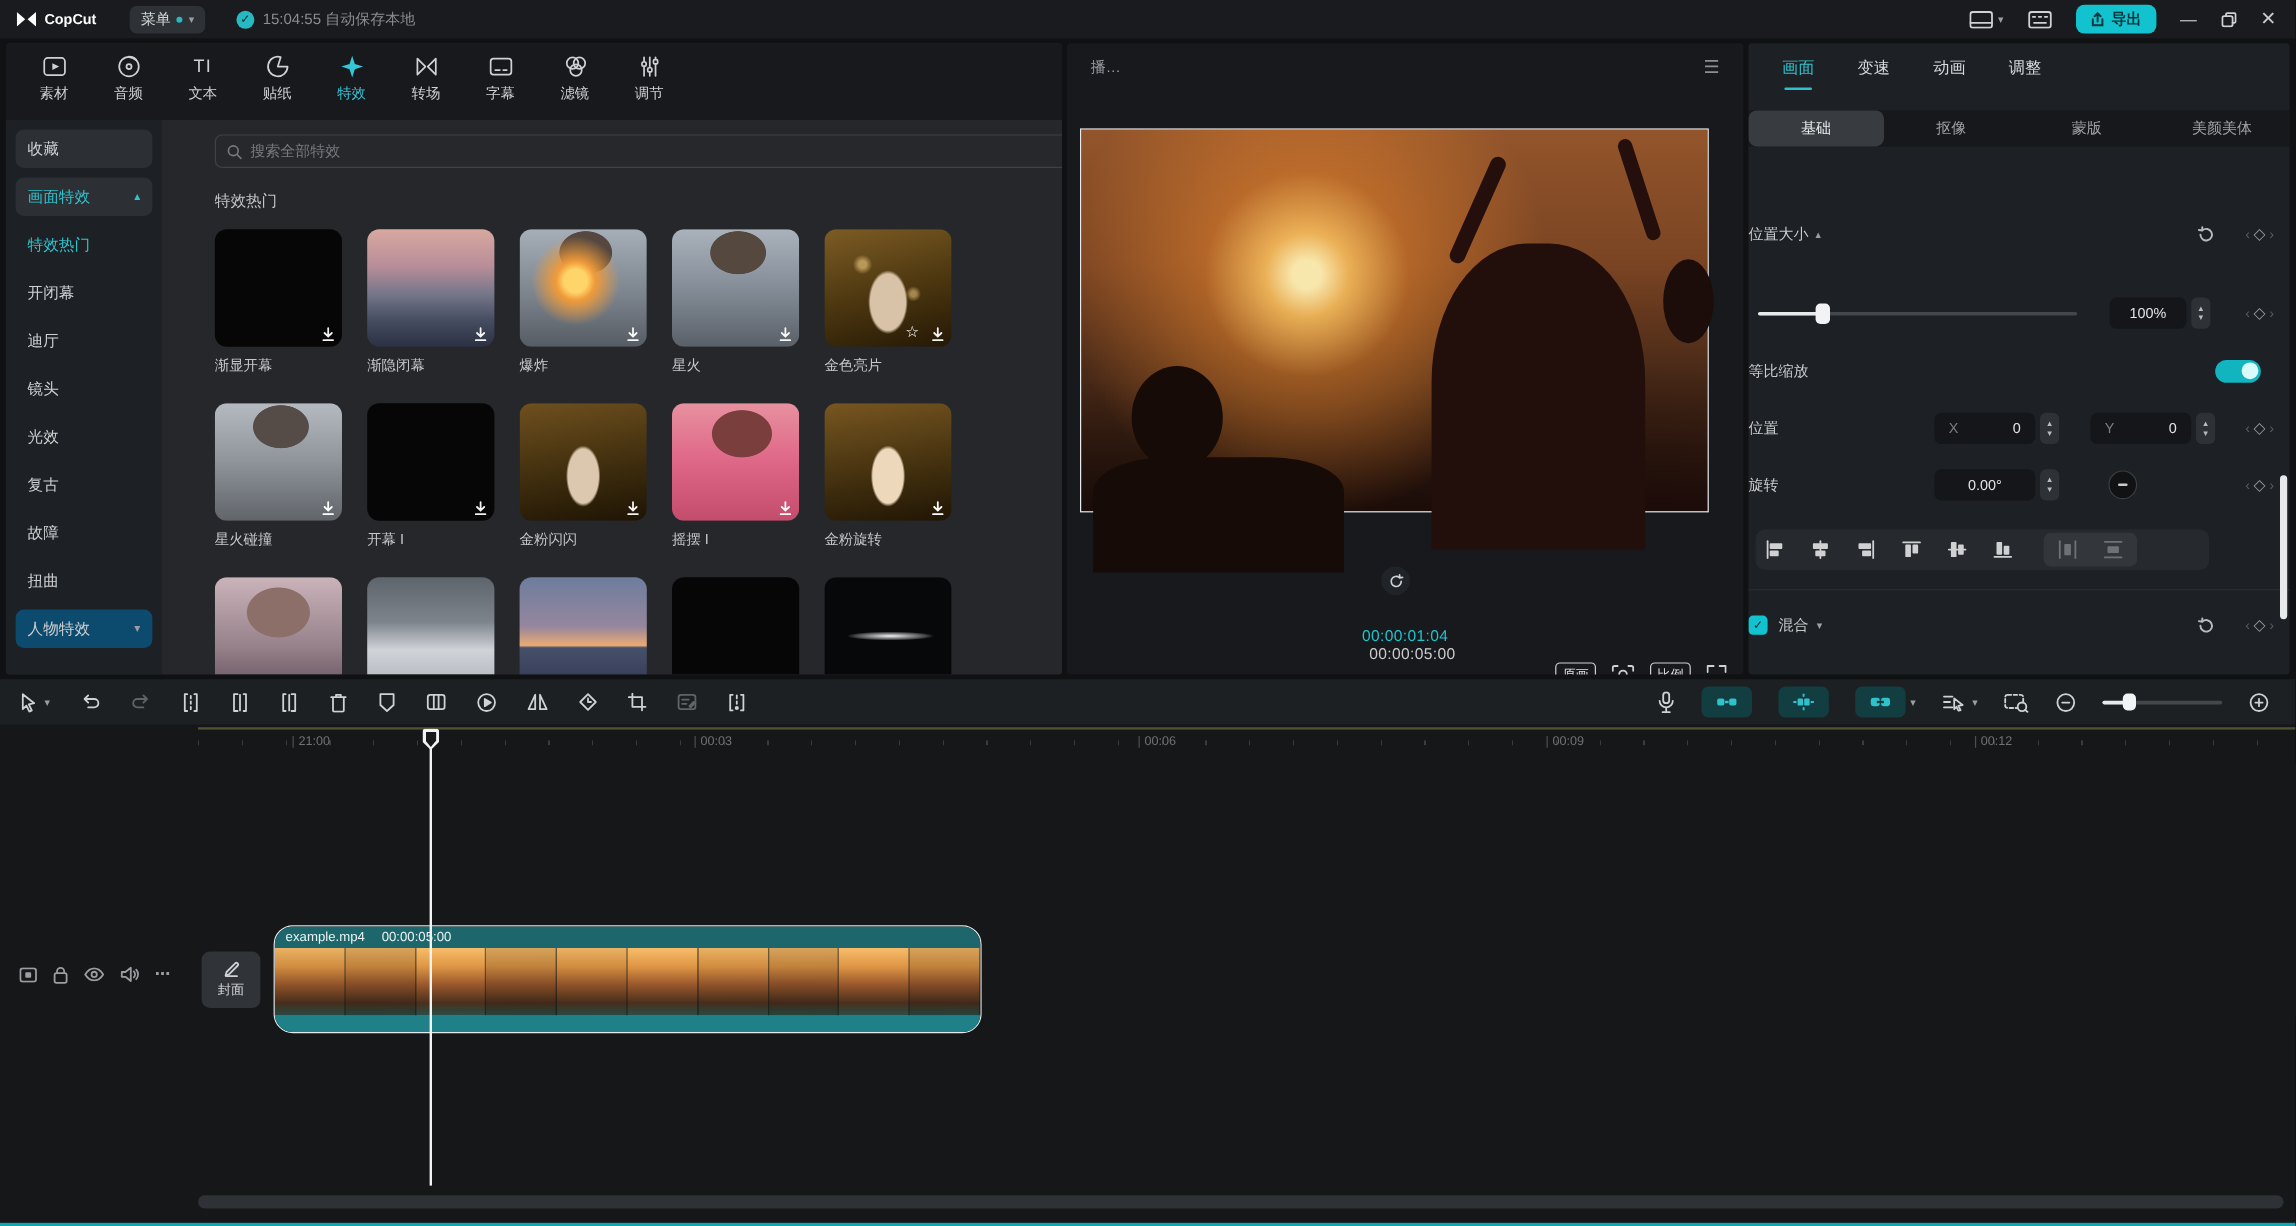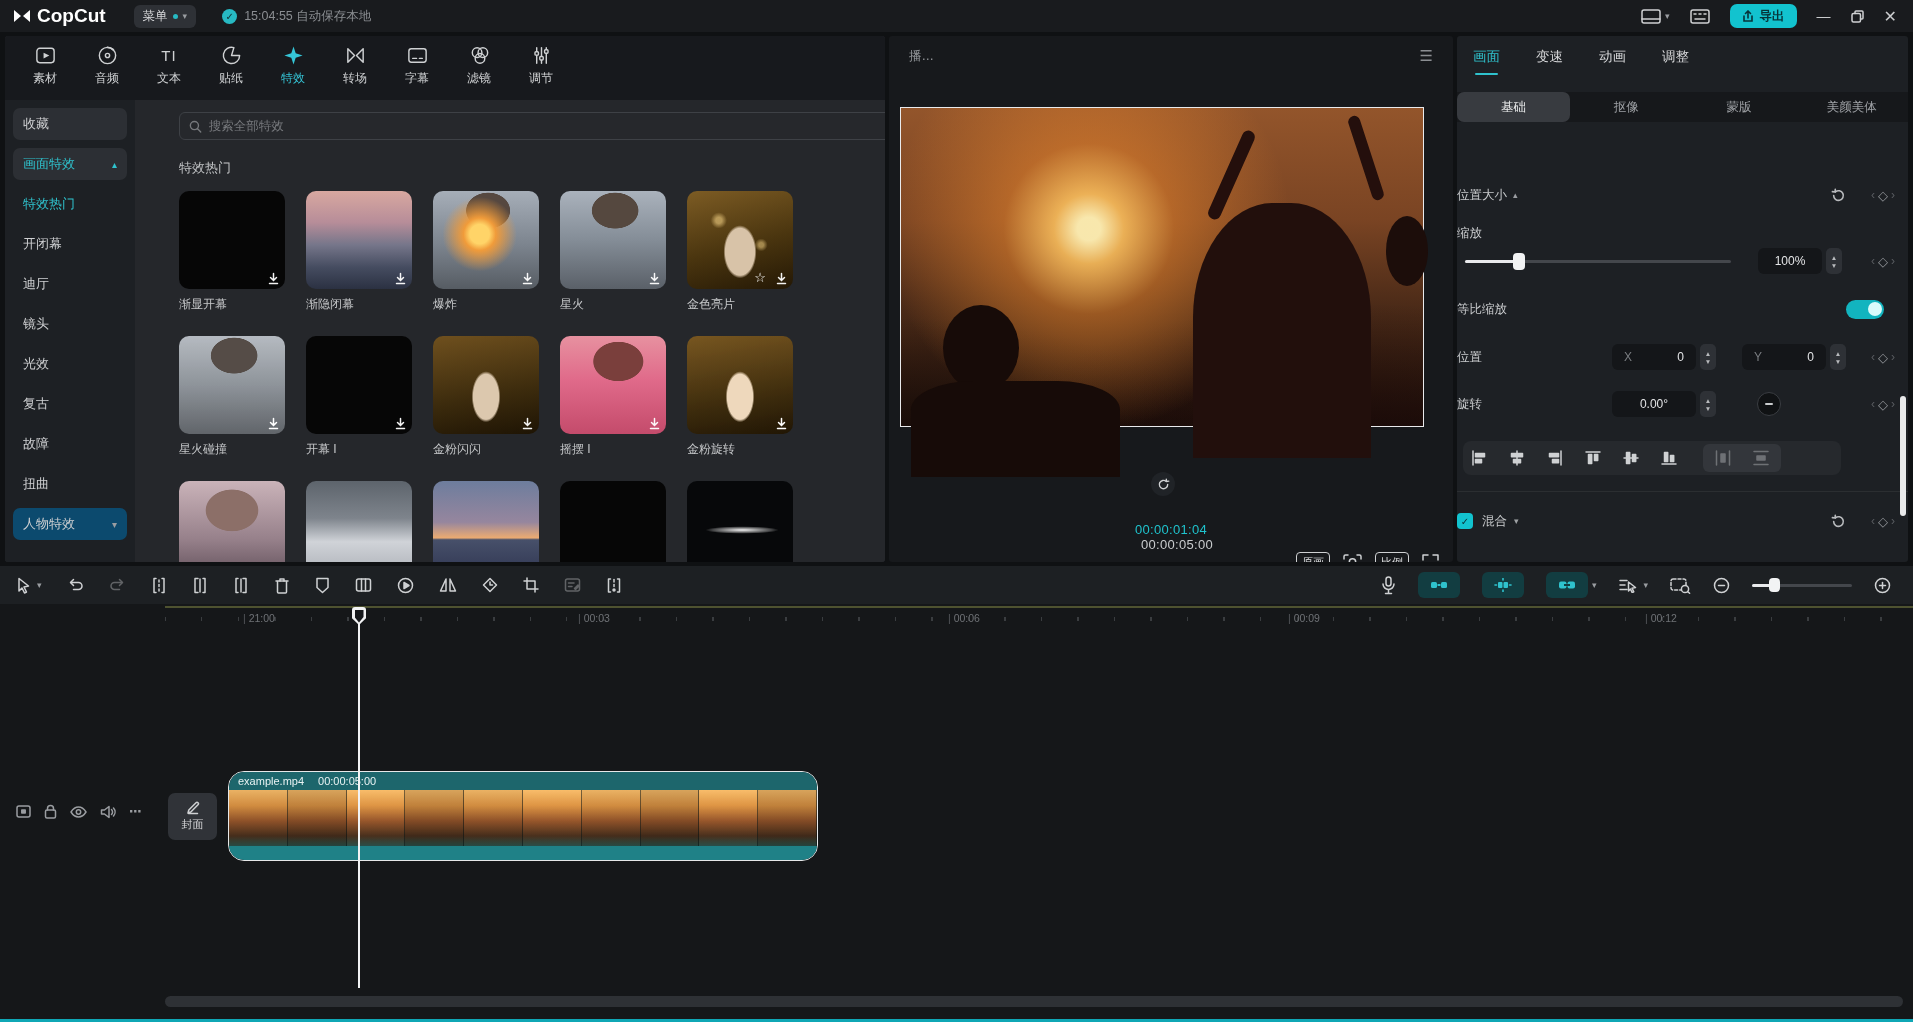--- a/index.html
+++ b/index.html
@@ -7,21 +7,21 @@
 body {
   position:relative; background:#0f1113; overflow:hidden;
   font-family:"Liberation Sans","DejaVu Sans",sans-serif;
   color:#d6d7d9; font-size:13px; -webkit-font-smoothing:antialiased;
 }
 .flex { display:flex; align-items:center; }
 svg { display:block; }
 
 
 .titlebar { position:absolute; left:0; top:0; width:1913px; height:32px; background:#191b1e; display:flex; align-items:center; }
-.logo { display:flex; align-items:center; gap:7px; margin-left:14px; font-weight:bold; font-size:19px; color:#fff; }
+.logo { display:flex; align-items:center; gap:7px; margin-left:14px; font-weight:bold; font-size:12px; color:#fff; }
 .menu-pill { margin-left:28px; background:#2e3136; border-radius:6px; height:23px; padding:0 9px; display:flex; align-items:center; gap:5px; color:#d4d5d7; font-size:12.5px; }
 .menu-dot { width:5px; height:5px; border-radius:50%; background:#27b9c2; }
 .autosave { margin-left:26px; display:flex; align-items:center; gap:7px; color:#8a8d91; font-size:12.5px; }
 .chk { width:15px; height:15px; border-radius:50%; background:#27b9c2; color:#0e2f31; font-size:10px; display:flex; align-items:center; justify-content:center; font-weight:bold; }
 .tb-right { margin-left:auto; display:flex; align-items:center; gap:20px; padding-right:16px; }
 .export-btn { background:#12c3cf; color:#07343a; border-radius:7px; height:24px; padding:0 12px; display:flex; align-items:center; gap:6px; font-size:12.5px; font-weight:bold; }
 .winbtn { color:#c9cbcd; font-size:14px; }
 
 
 .panel { position:absolute; border-radius:3px; overflow:hidden; }
@@ -76,21 +76,21 @@
    radial-gradient(ellipse 120% 90% at 0% 115%,rgba(20,10,8,.8),transparent 55%),
    linear-gradient(180deg,#93552b 0%,#7a4423 35%,#4c2b18 62%,#1f100a 100%); }
 .sil { position:absolute; background:#170b08; border-radius:50%; }
 .rot-handle { position:absolute; left:262px; top:436px; width:24px; height:24px; border-radius:50%; background:#202327; display:flex; align-items:center; justify-content:center; }
 .prev-ctrl { position:absolute; left:0; bottom:14px; width:100%; height:26px; display:flex; align-items:center; padding:0 14px;flex-direction:column; }
 .t-cur { color:#1fc3cd; font-size:13px; letter-spacing:.3px; }
 .t-tot { color:#caccce; font-size:13px; margin-left:12px; letter-spacing:.3px; }
 .boxed { border:1.2px solid #cfd1d3; border-radius:4px; color:#dfe0e2; font-size:11px; padding:2px 5px; }
 
 
-.insp-tabs { position:absolute; left:0; top:0; width:100%; height:42px; display:flex; align-items:center; gap:36px; padding-left:16px; font-size:13.5px; color:#d8d9db; }
+.insp-tabs { position:absolute; left:0; top:0; width:100%; height:42px; display:flex; align-items:center; gap:36px; padding-left:28px; font-size:13.5px; color:#d8d9db; }
 .insp-tab.active { color:#2fc2cd; position:relative; }
 .insp-tab.active::after { content:""; position:absolute; left:2px; right:2px; bottom:-9px; height:2px; background:#2fc2cd; border-radius:1px; }
 .subtabs { position:absolute; left:0; top:56px; width:100%; height:30px; background:#16181b; display:flex; }
 .subtab { flex:1; display:flex; align-items:center; justify-content:center; color:#9fa2a6; font-size:12.5px; border-radius:7px; }
 .subtab.active { background:#383b40; color:#eceded; }
 .irow { position:absolute; left:0; width:100%; height:26px; display:flex; align-items:center; padding-left:0; }
 .ilabel { font-size:12.5px; color:#c9cbcd; }
 .kf { position:absolute; right:13px; display:flex; align-items:center; gap:3px; font-size:12px; color:#595c60; }
 .kf .dia { color:#94979b; font-size:13px; }
 .reset { position:absolute; right:62px; color:#b8babd; }
@@ -530,23 +530,20 @@
           <path d="M4 1.2 L3.8 3.8 L1.3 3.4"></path>
         </g>
       </svg>
     <span class="kf">
         <span>‹</span>
         <span class="dia">◇</span>
         <span>›</span>
       </span>
   </div>
 
-  <div class="irow" style="top:184px">
-    <span class="ilabel">缩放</span>
-  </div>
   <div class="irow" style="top:212px">
     <div class="slider-track" style="position:absolute;left:8px;width:266px">
       <div class="slider-fill" style="width:54px"></div>
       <div class="slider-handle" style="left:48px"></div>
     </div>
     <div class="vbox" style="position:absolute;left:301px;width:64px">100%</div>
     <div class="stepper" style="position:absolute;left:369px">
         <span>▲</span>
         <span>▼</span>
       </div>

